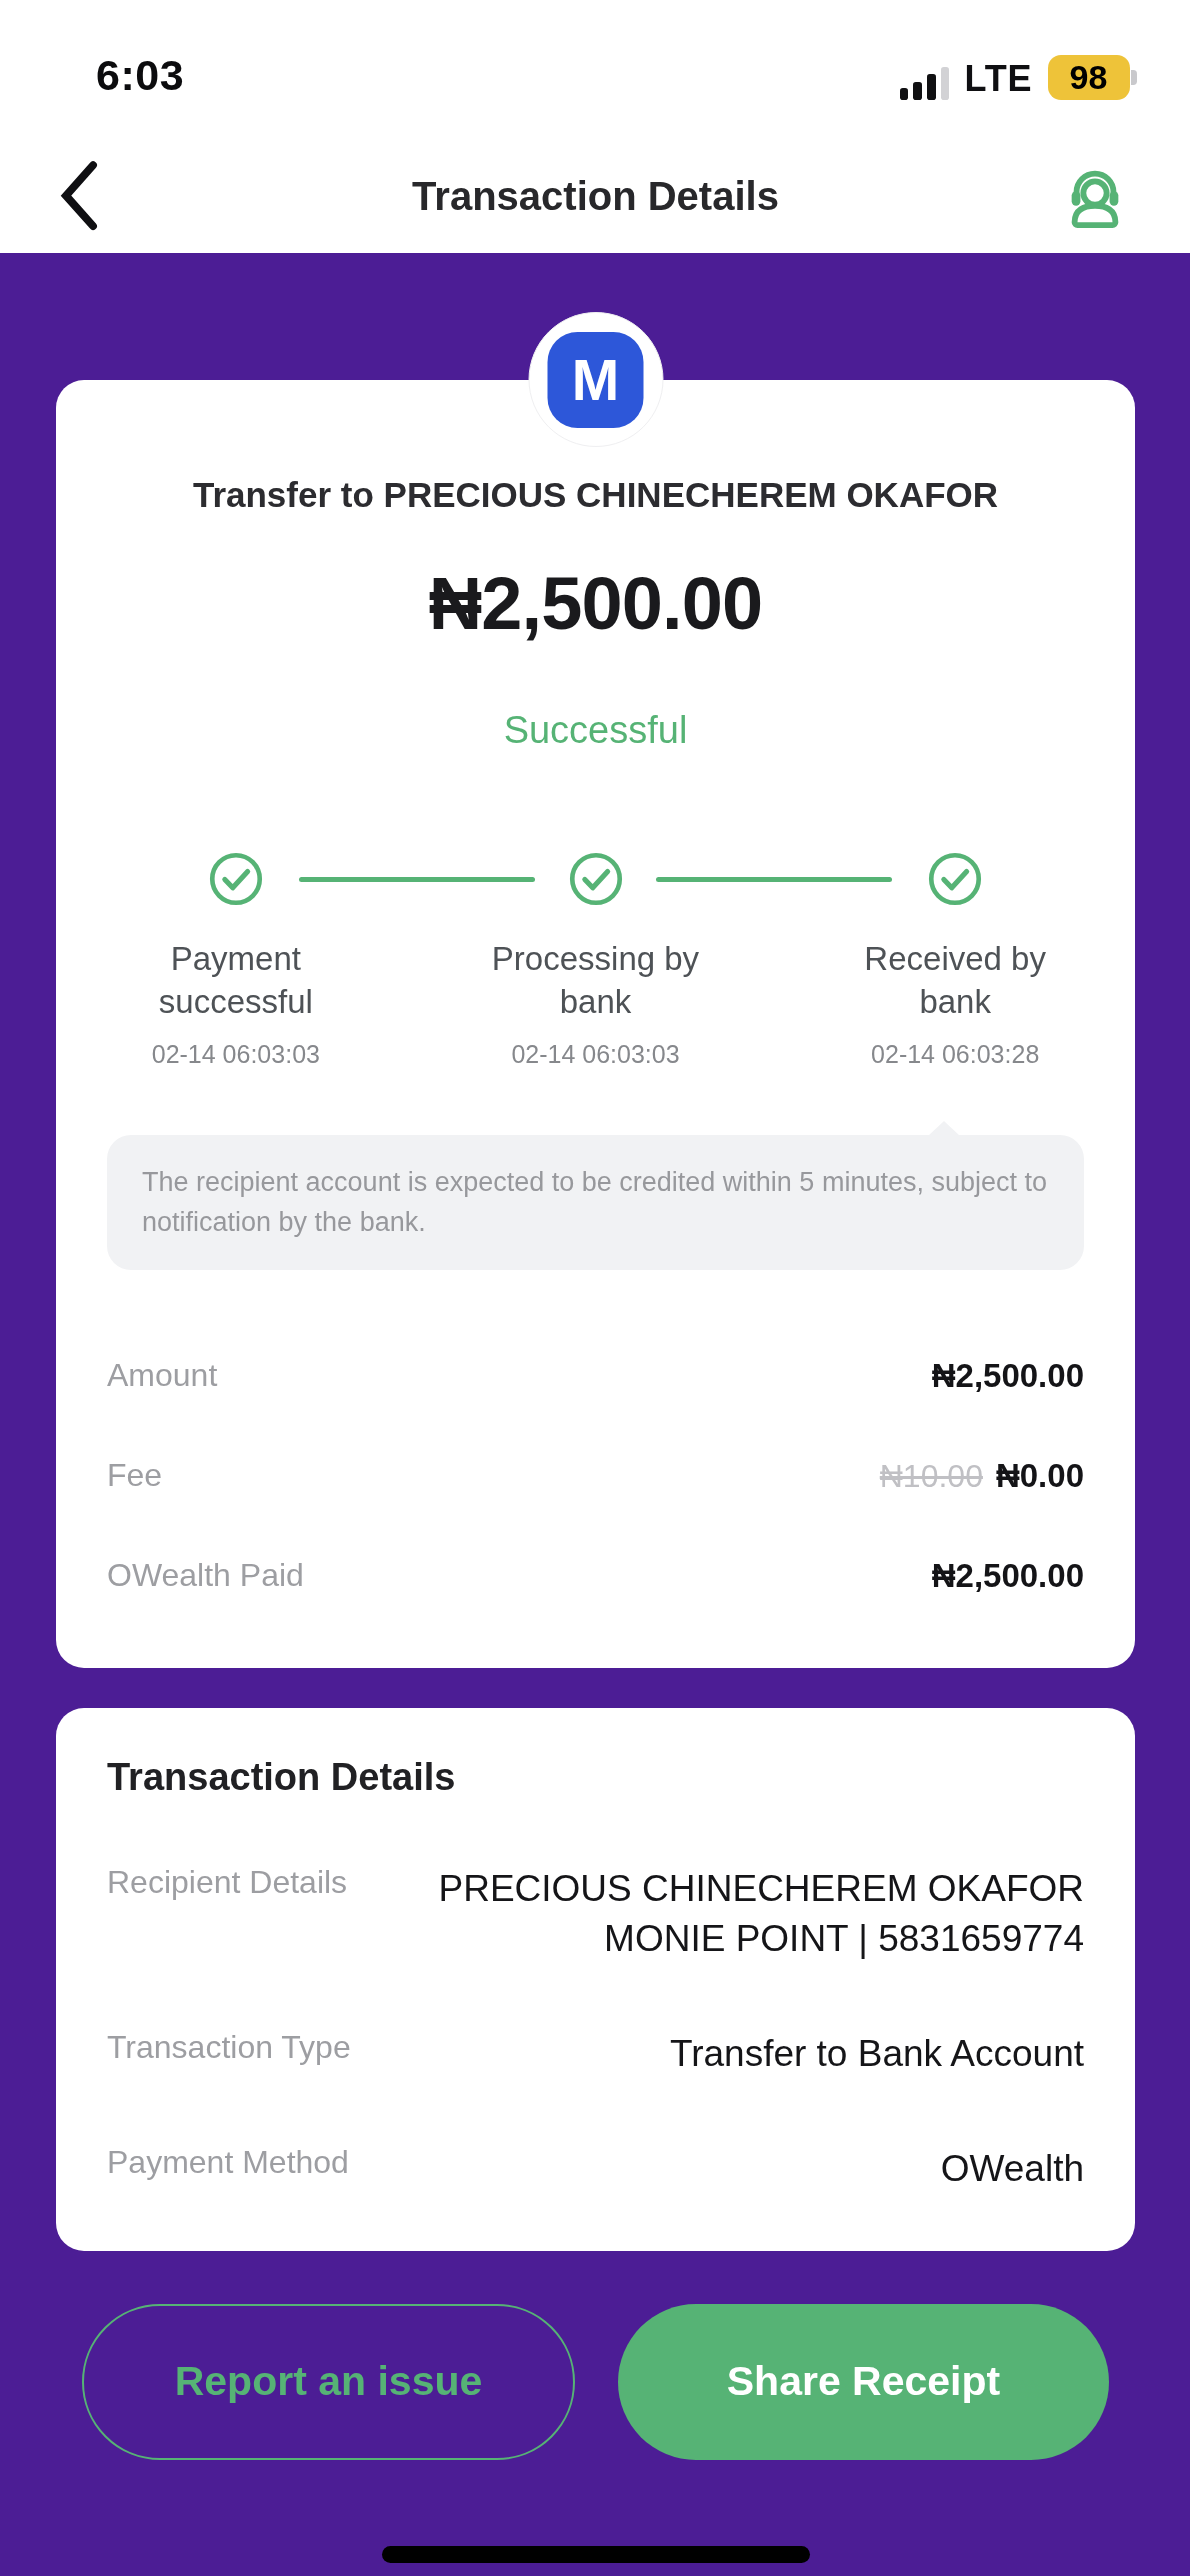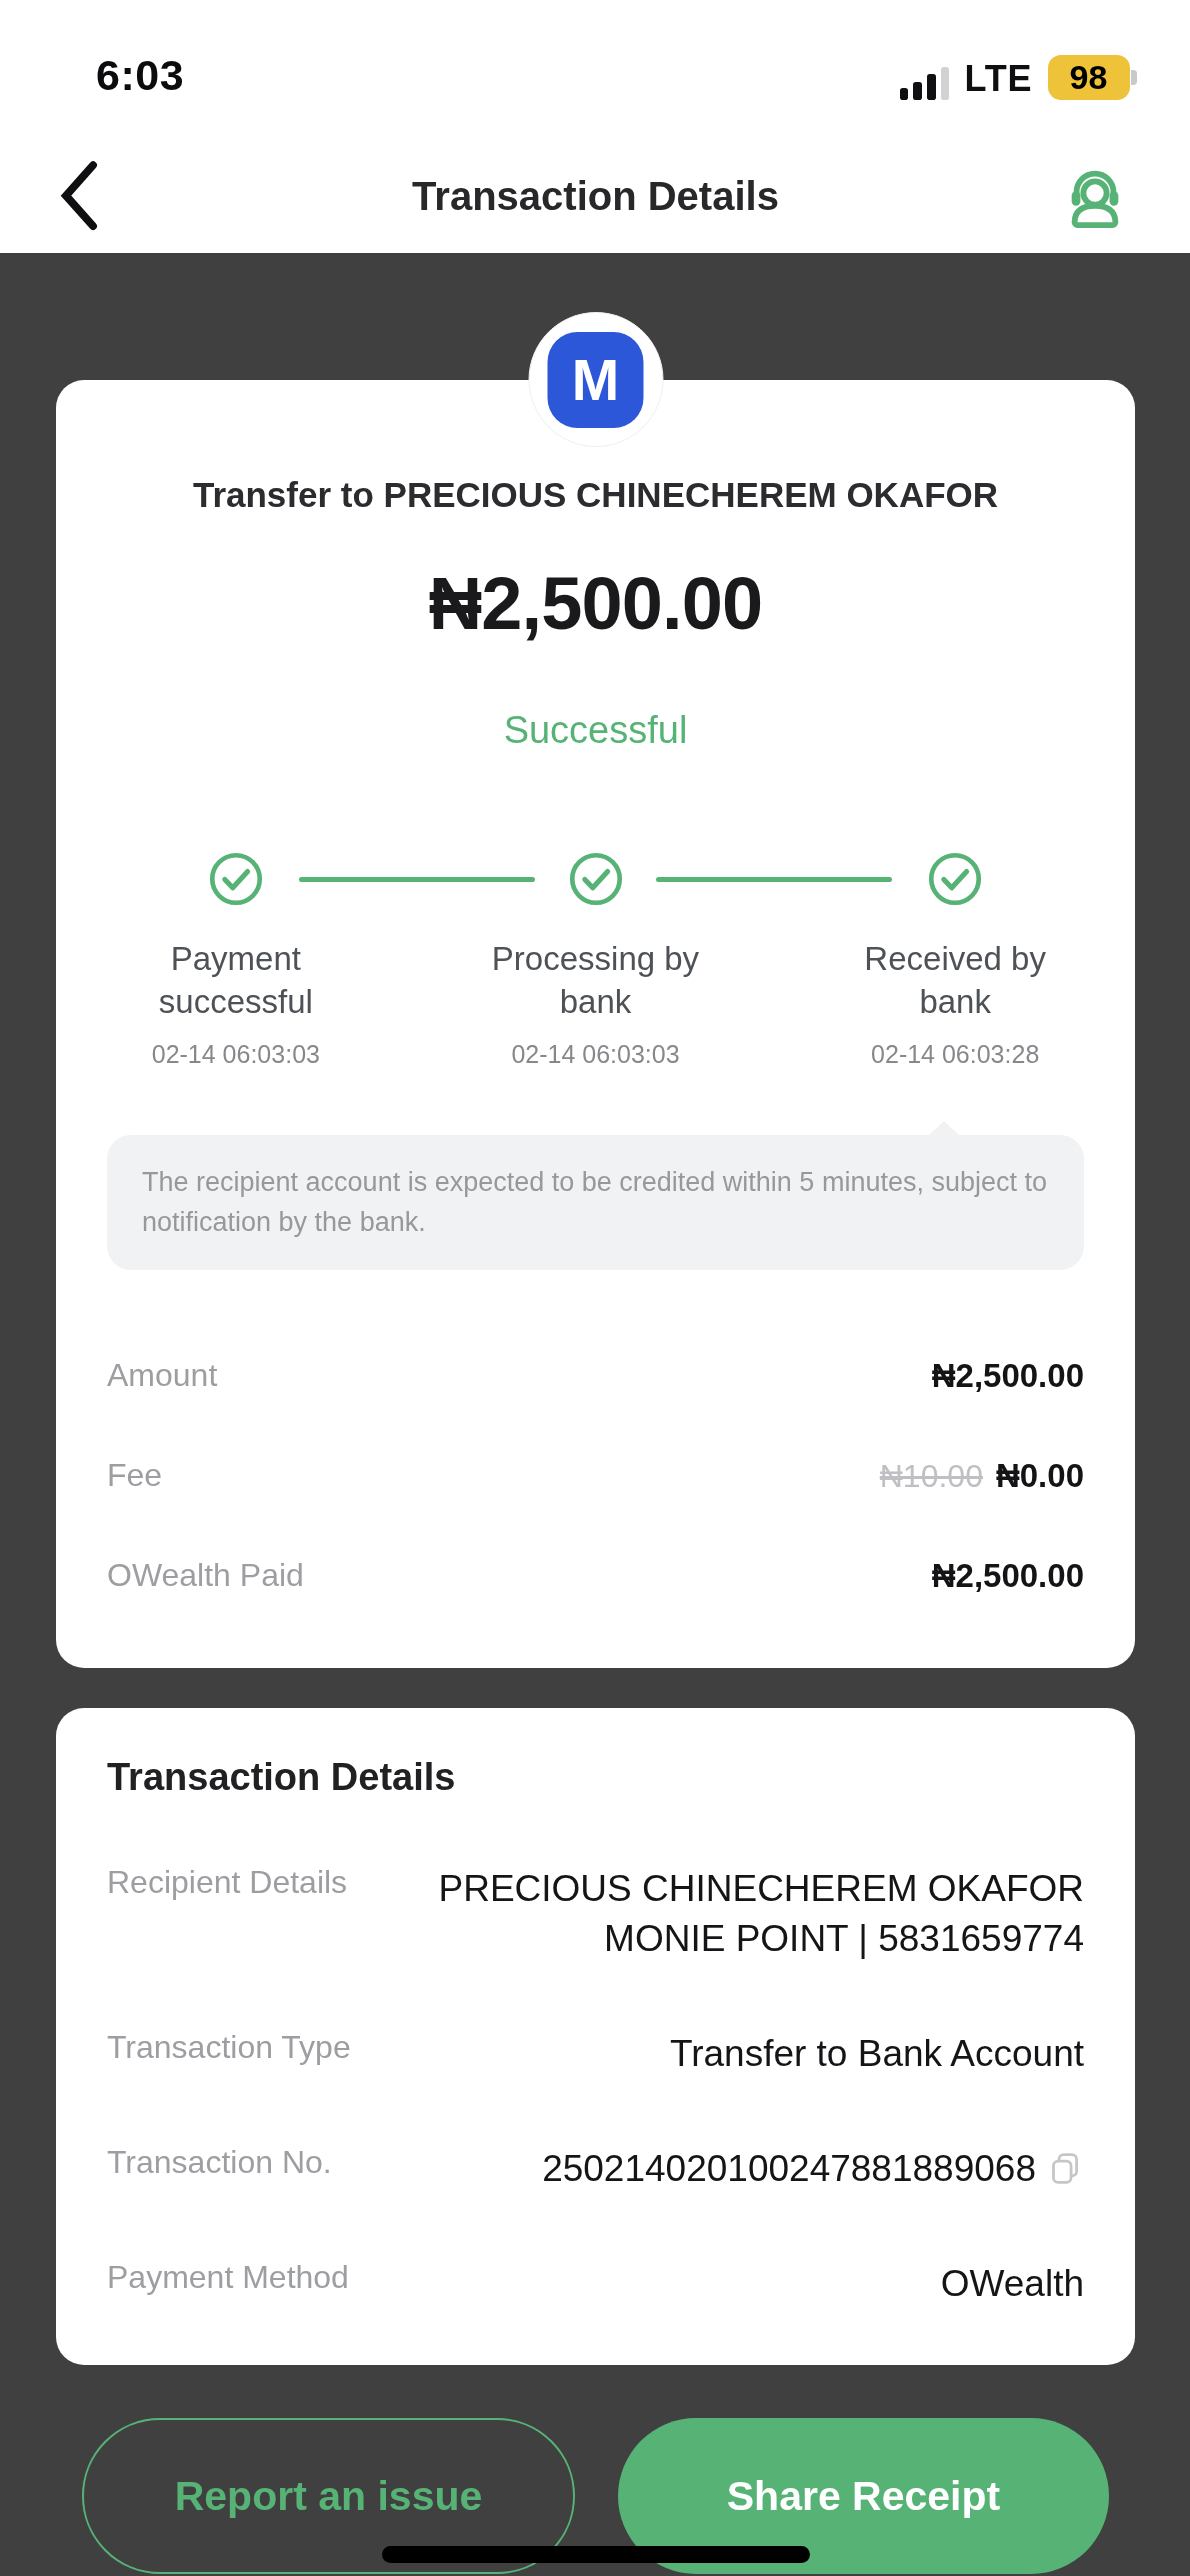--- a/index.html
+++ b/index.html
@@ -1,20 +1,20 @@
 <!DOCTYPE html>
 <html style="font-size:15px"><head>
 <meta charset="utf-8">
 <style>
   * { margin:0; padding:0; box-sizing:border-box; }
   html,body { background:#e9eaec; }
   body { font-family:"Liberation Sans","DejaVu Sans",sans-serif; }
   .screen {
     position:relative; width:1191px; height:2576px; margin:0 auto;
-    background:#404040; overflow:hidden; color:#17171a;
+    background:#4c1d95; overflow:hidden; color:#17171a;
   }
   
   .top-chrome { position:absolute; top:0; left:0; width:100%; height:253px; background:#ffffff; z-index:5; }
   .status-bar { position:absolute; top:0; left:0; right:0; height:139px;
     display:flex; align-items:flex-end; justify-content:space-between; padding:0 54px 39px 96px; }
   .time { font-size:43px; font-weight:700; color:#0c0c0e; letter-spacing:0.5px; }
   .sb-right { display:flex; align-items:flex-end; gap:15px; }
   .sig { display:flex; align-items:flex-end; gap:5.6px; }
   .sig i { display:block; width:8.3px; border-radius:2.8px; background:#101012; }
   .sig i:nth-child(1){height:12px;} .sig i:nth-child(2){height:18.5px;}
@@ -185,32 +185,20 @@
           <span>PRECIOUS CHINECHEREM OKAFOR</span><br>
           <span>MONIE POINT | 5831659774</span>
         </span>
       </div>
 
       <div class="drow">
         <span class="drow-label">Transaction Type</span>
         <span class="drow-value">Transfer to Bank Account</span>
       </div>
 
-      <div class="drow">
-        <span class="drow-label">Transaction No.</span>
-        <span class="drow-value txn-value">
-          <span>250214020100247881889068</span>
-          <span class="copy-btn">
-            <svg viewBox="0 0 40 40">
-              <rect x="13" y="5" width="19" height="23" rx="5" fill="#ffffff" stroke="#c6c6c9" stroke-width="3"></rect>
-              <rect x="7" y="12" width="19" height="23" rx="5" fill="#ffffff" stroke="#c6c6c9" stroke-width="3"></rect>
-            </svg>
-          </span>
-        </span>
-      </div>
 
       <div class="drow">
         <span class="drow-label">Payment Method</span>
         <span class="drow-value">OWealth</span>
       </div>
     </div>
 
     <div class="footer">
       <div class="btn btn-outline">Report an issue</div>
       <div class="btn btn-fill">Share Receipt</div>

